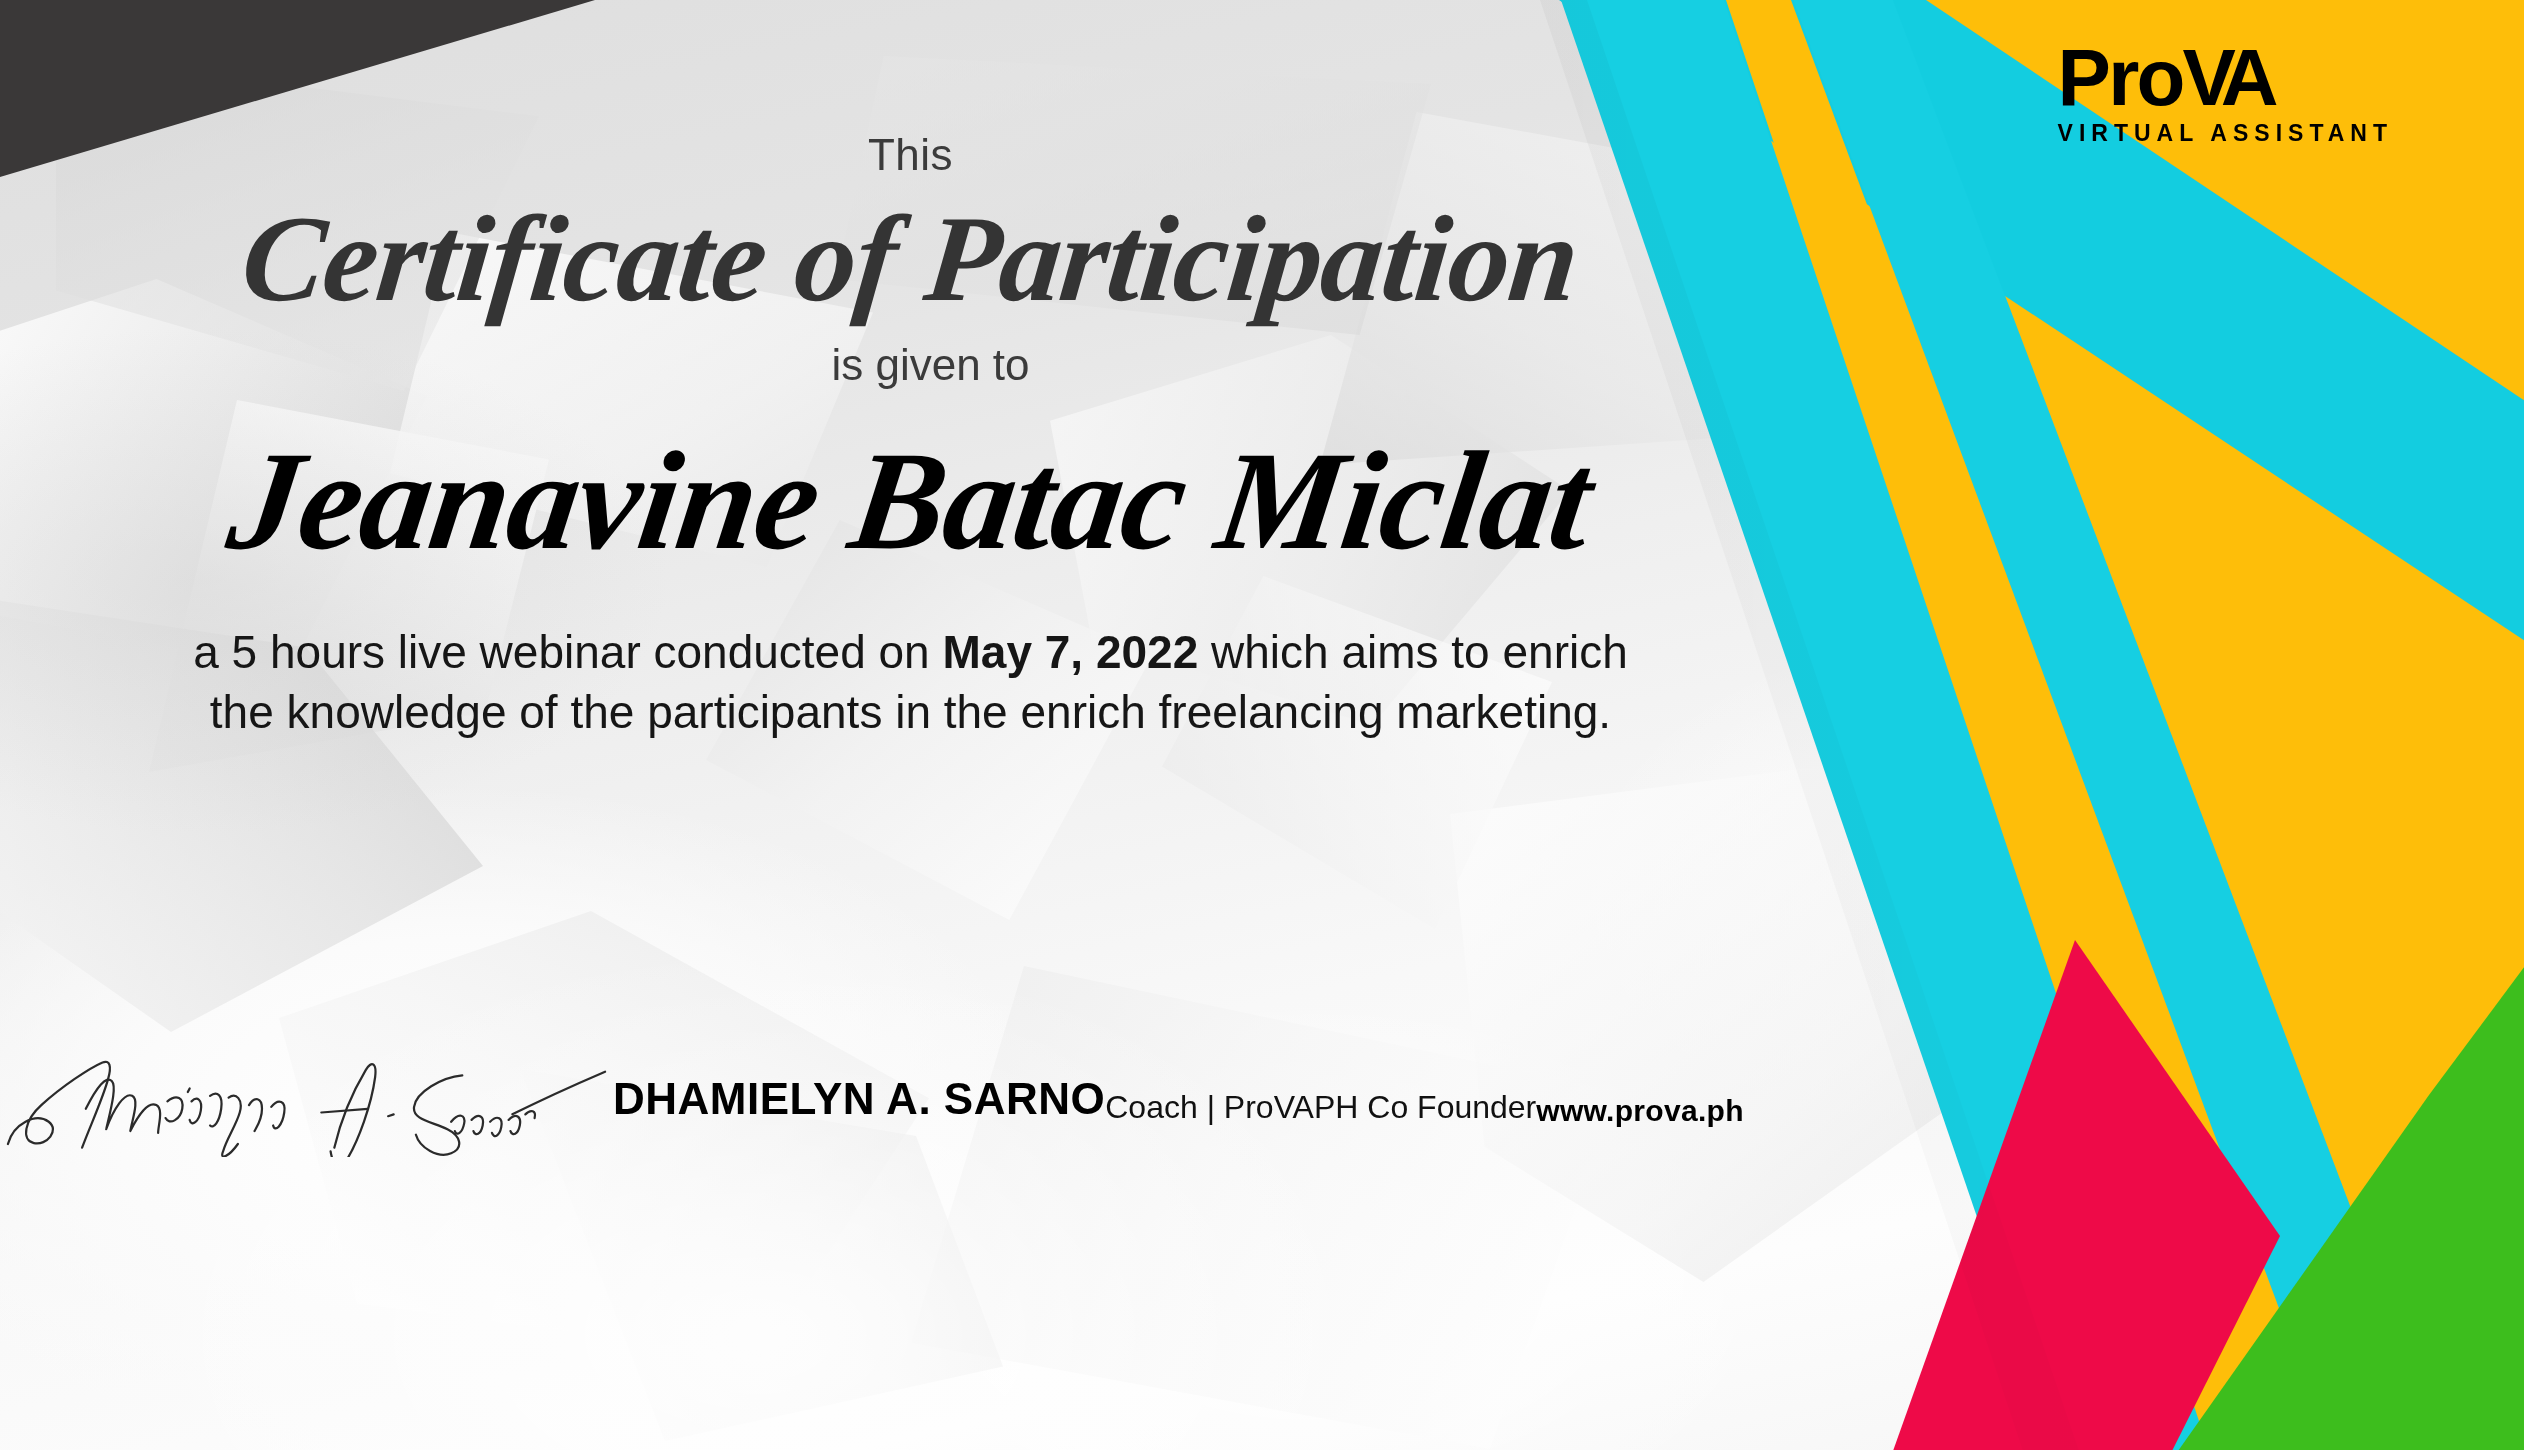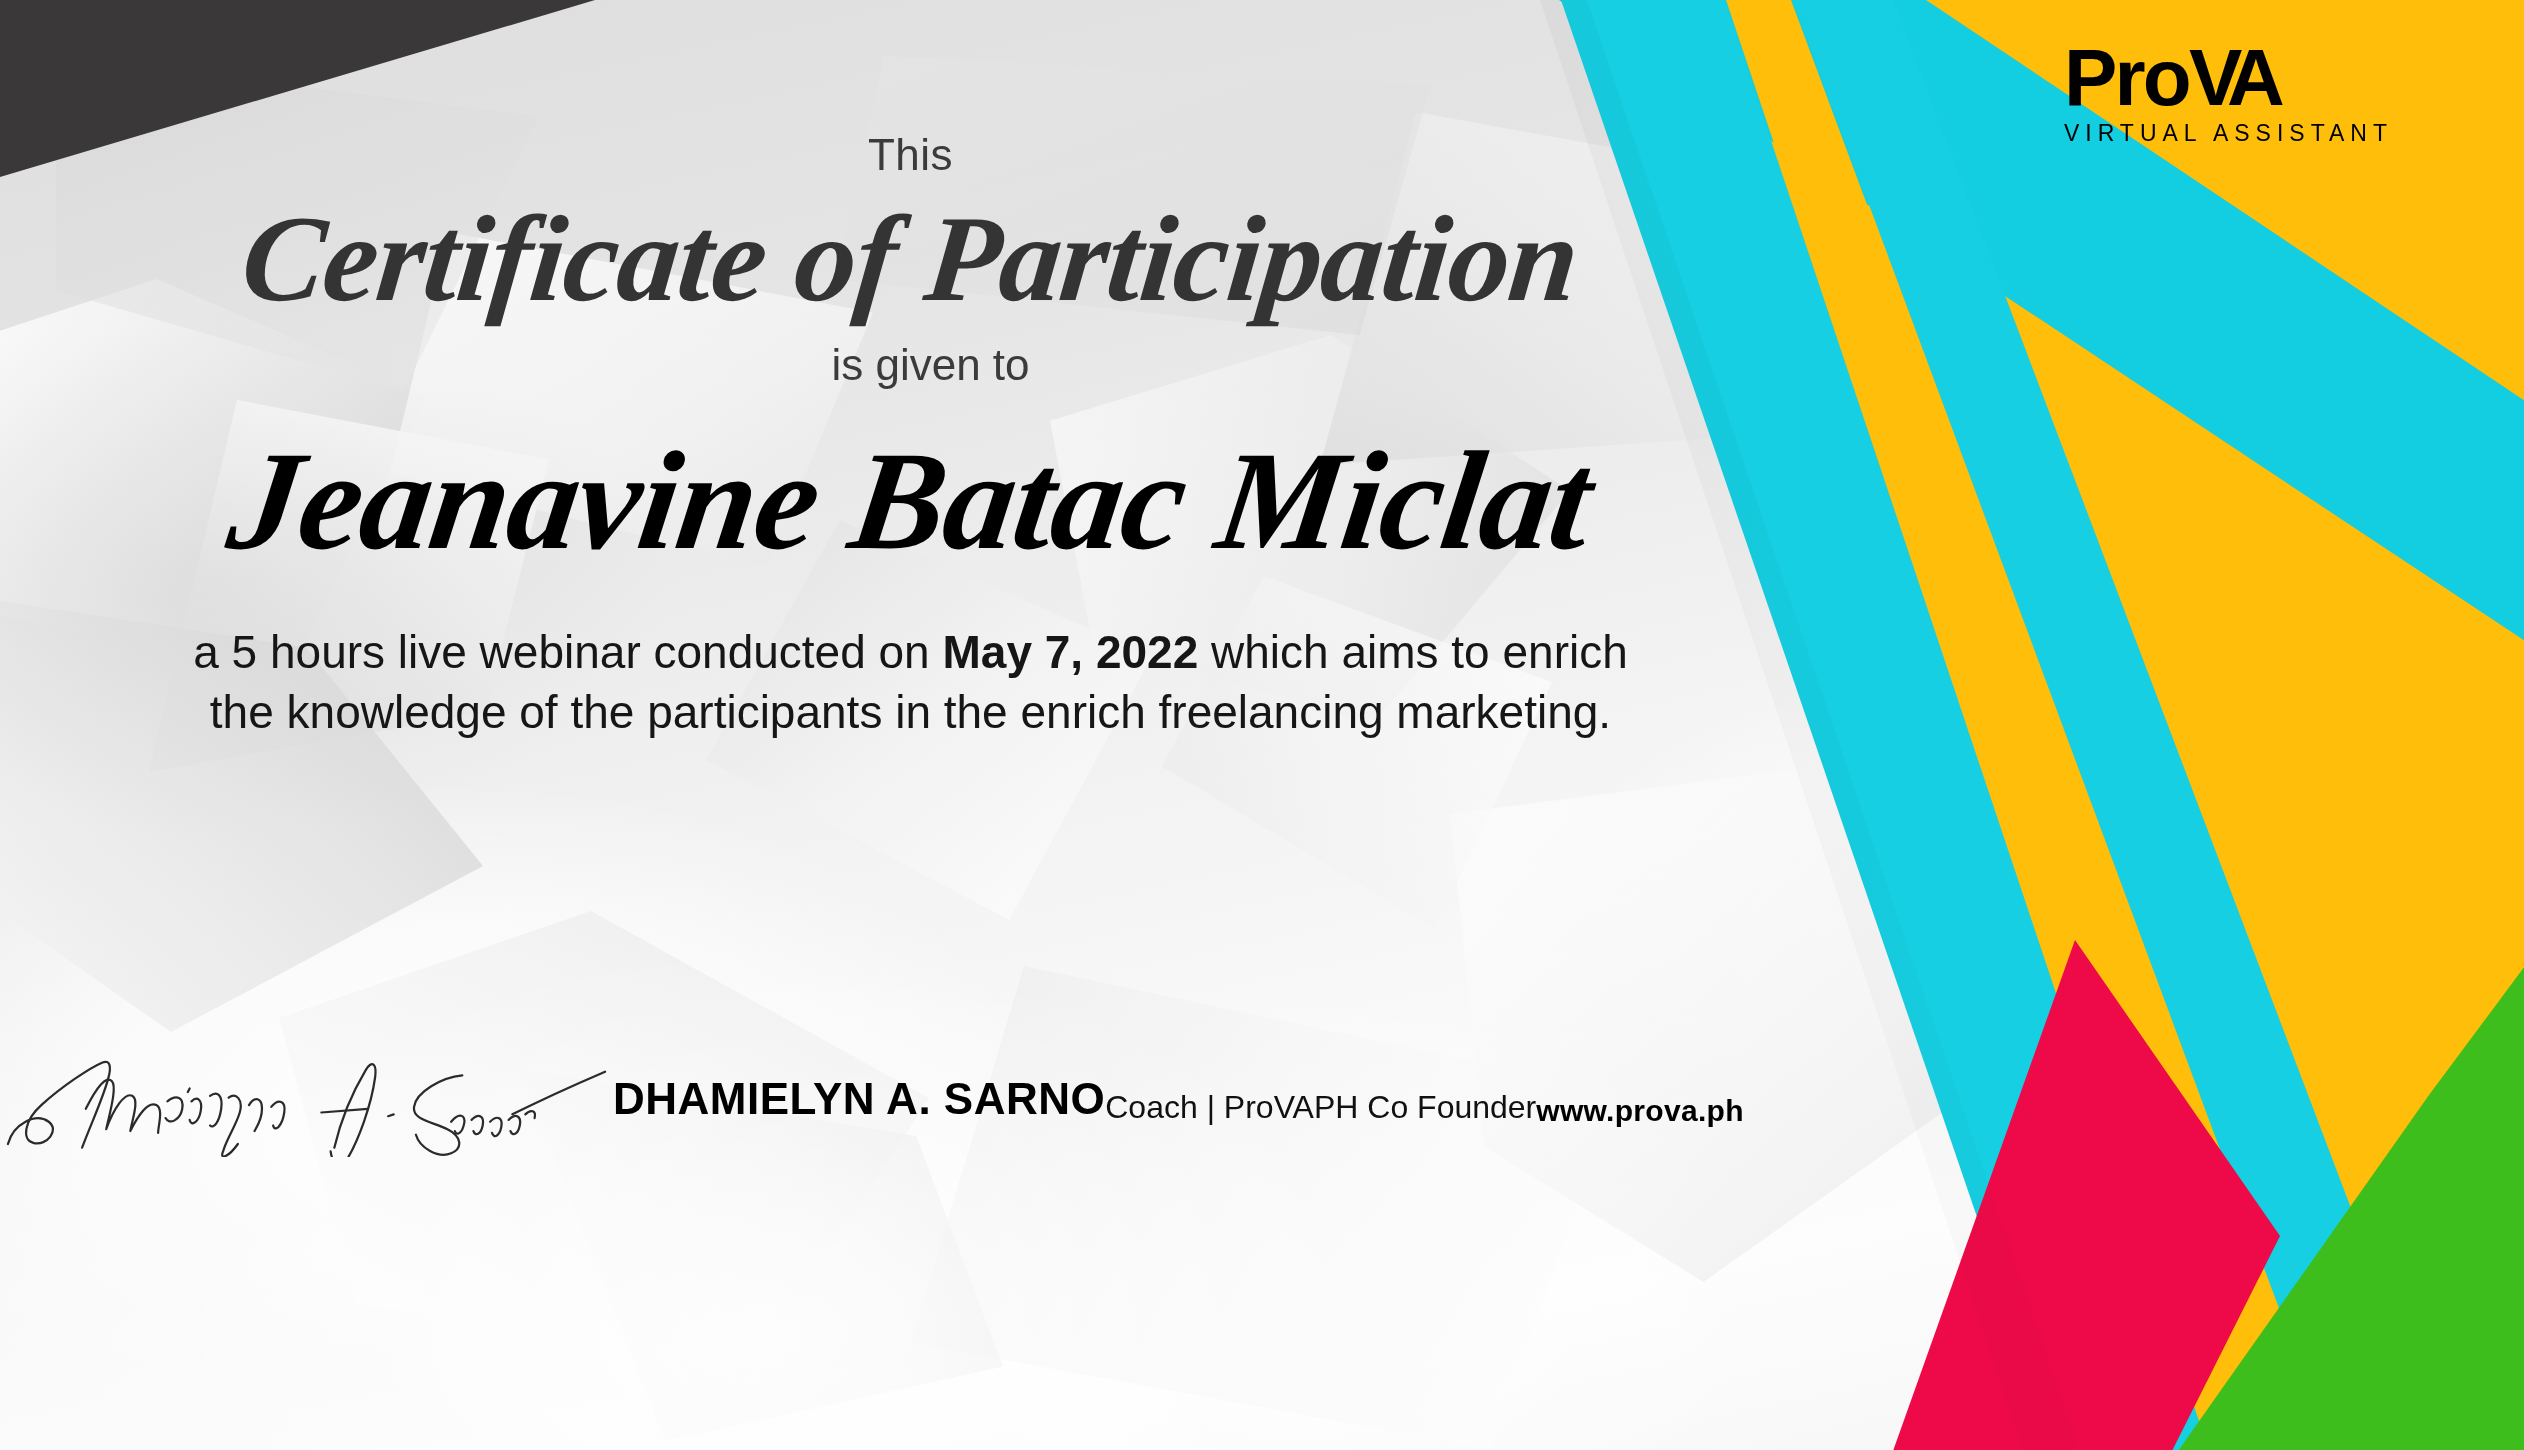--- a/index.html
+++ b/index.html
@@ -144,21 +144,21 @@
   
   .logo{ position:absolute; right:132px; top:39px; text-align:left; }
   .logo-main{
     font-family:"Liberation Sans", sans-serif;
     font-weight:700; font-size:80px; letter-spacing:-2.8px;
     color:#000; line-height:.98; white-space:nowrap;
   }
   .logo-main .va{ letter-spacing:-9.3px; }
   .logo-sub{
     font-family:"Liberation Sans", sans-serif;
-    font-weight:400; font-size:23px; letter-spacing:6px;
+    font-weight:700; font-size:23px; letter-spacing:6px;
     color:#000; margin-top:2.8px; white-space:nowrap;
   }
 
   
   .content{
     position:absolute; left:0; top:0; width:1821px; height:1271px;
     display:flex; flex-direction:column; align-items:center;
     text-align:center;
   }
   .t-this{

